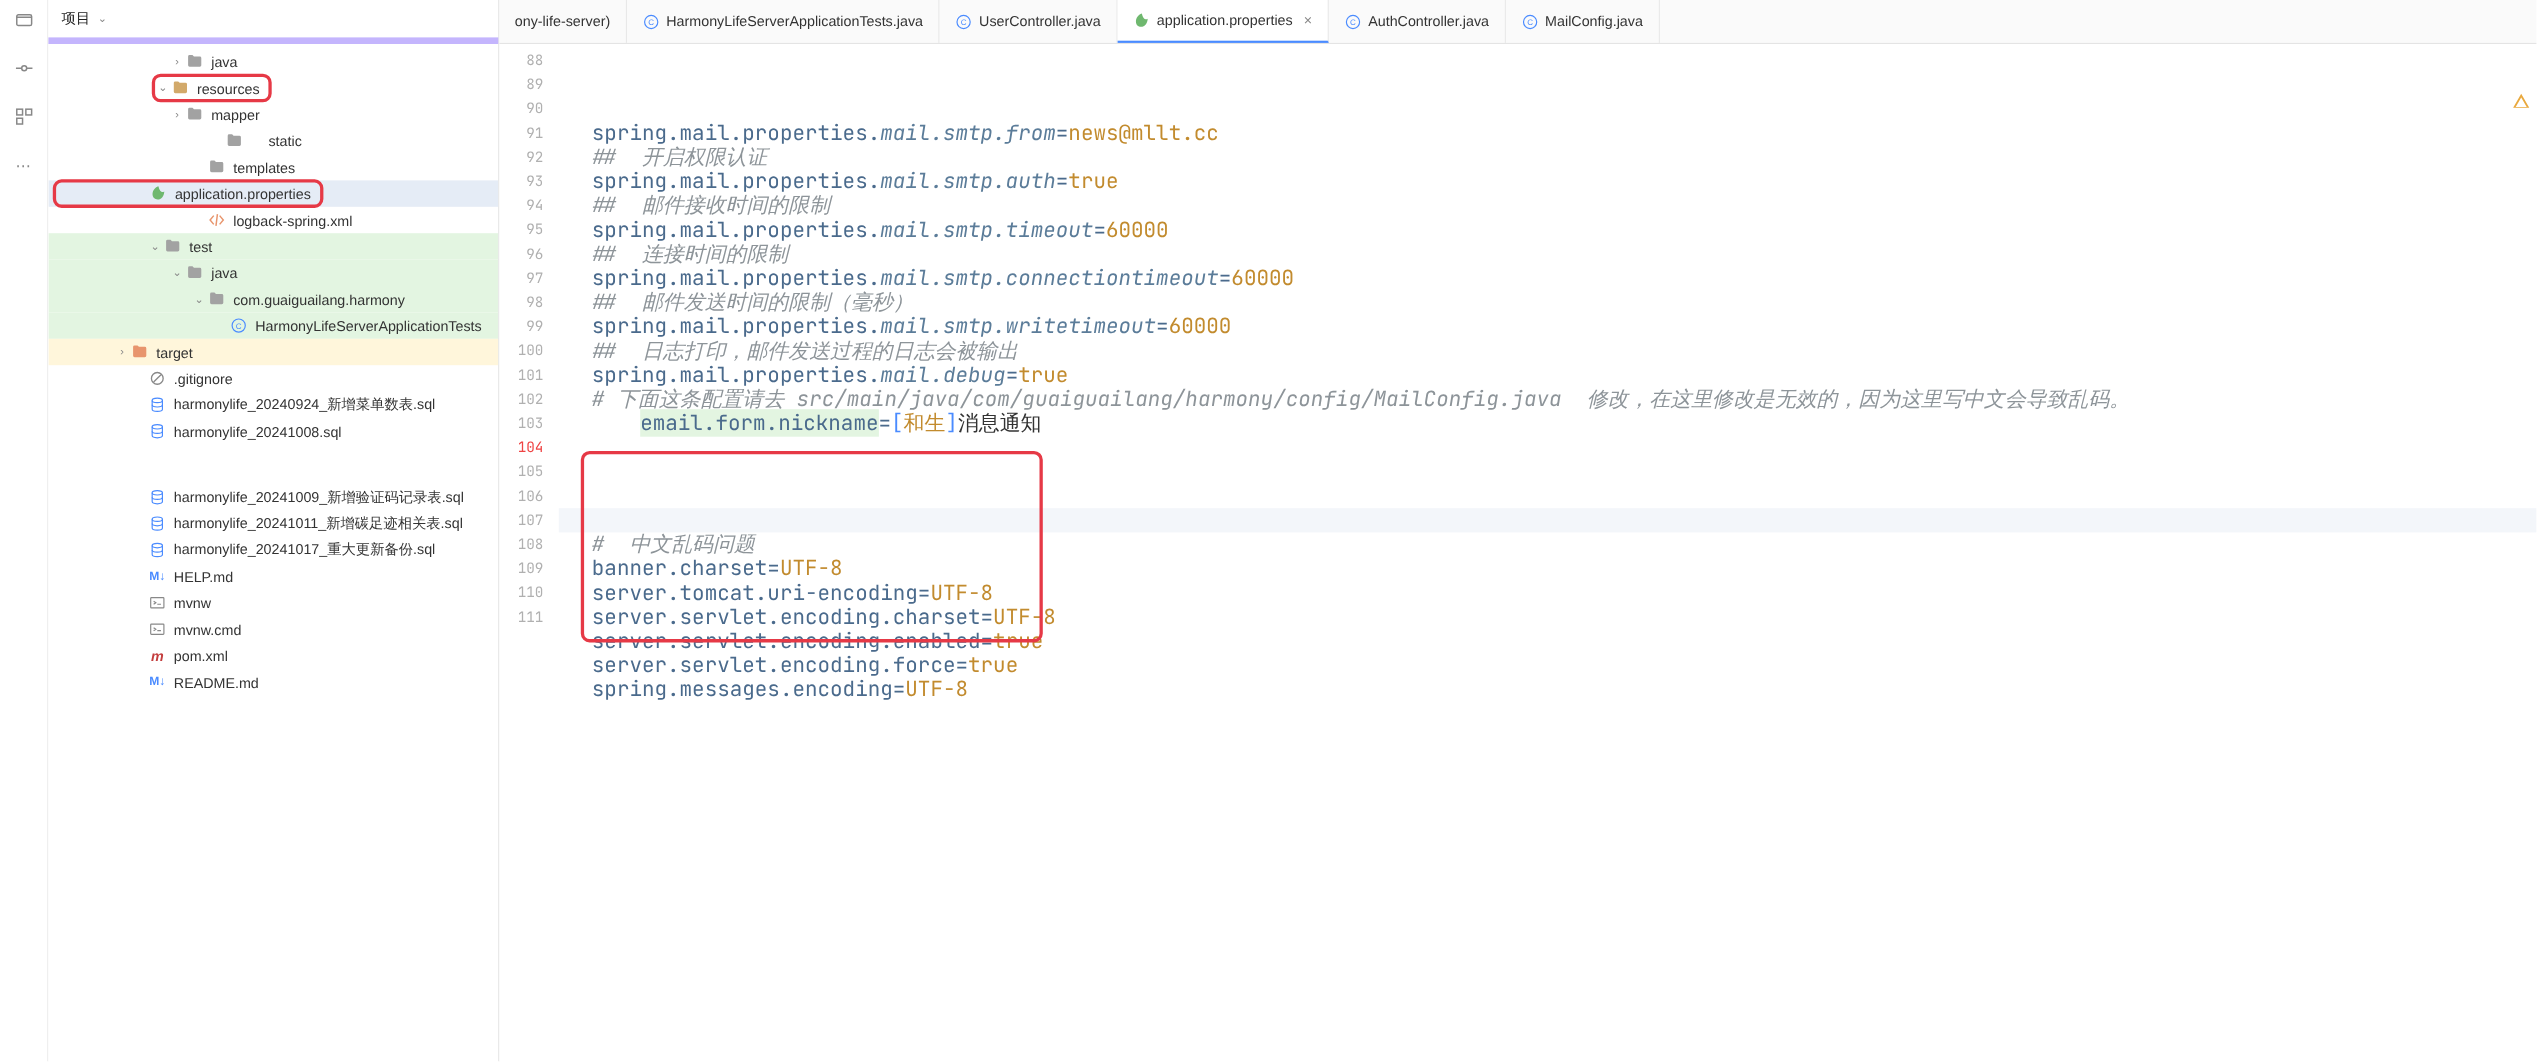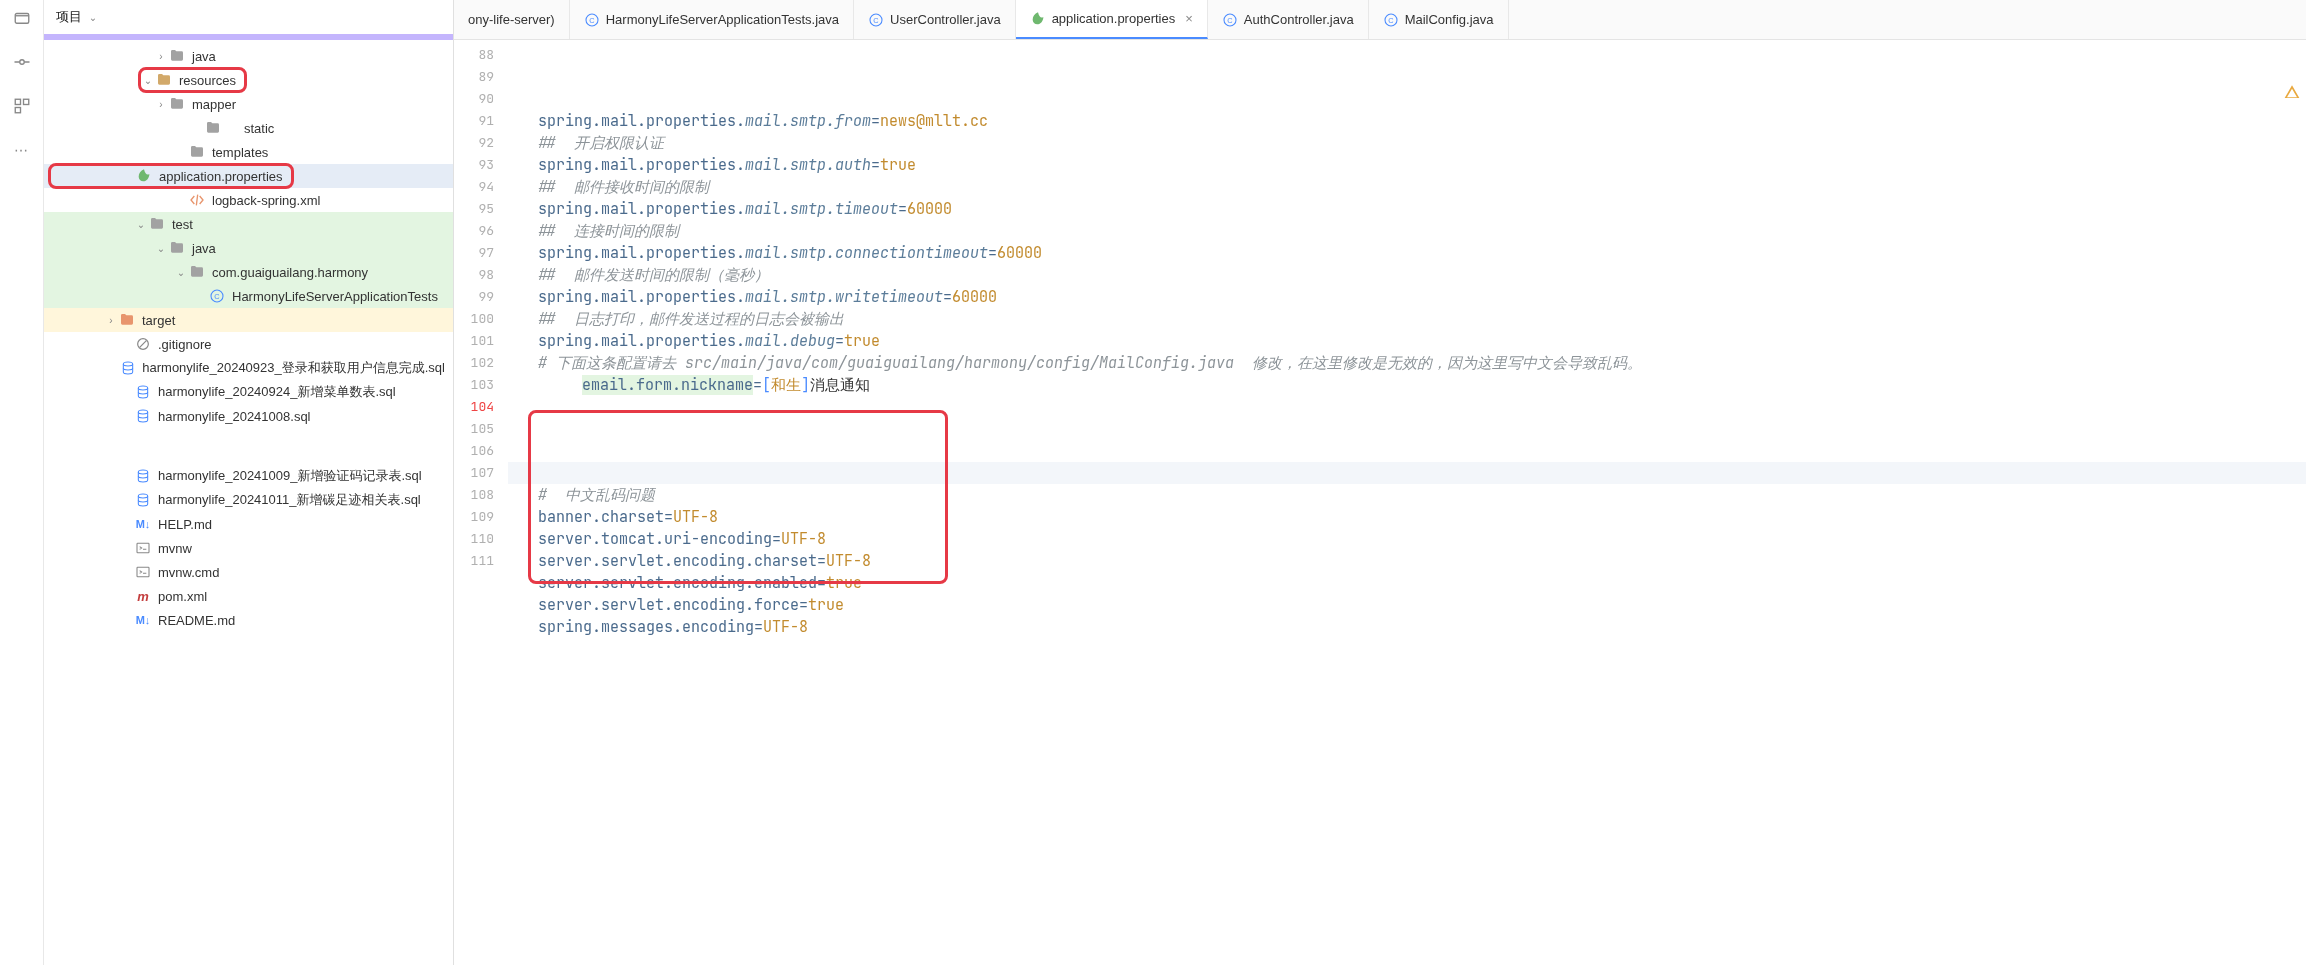--- a/index.html
+++ b/index.html
@@ -24,21 +24,21 @@
 .main { flex: 1; display: flex; flex-direction: column; }
 .tabs { height: 40px; display: flex; align-items: stretch; border-bottom: 1px solid #e4e4e4; background: #fafafa; overflow: hidden; }
 .tab { display: flex; align-items: center; padding: 0 14px; gap: 6px; border-right: 1px solid #e8e8e8; color: #333; cursor: pointer; font-size: 13px; }
 .tab.active { background: #fff; border-bottom: 2px solid #4a8bff; }
 .tab .ticon { width: 16px; height: 16px; display: inline-flex; }
 .tab .close { color: #888; margin-left: 4px; }
 .editor-wrap { flex: 1; display: flex; position: relative; }
 .gutter { width: 54px; background: #fff; text-align: right; color: #b0b0b0; font-family: "JetBrains Mono", Consolas, monospace; font-size: 13px; padding-top: 4px; user-select: none; line-height: 22px; }
 .gutter .ln { padding-right: 14px; }
 .gutter .ln.cur { color: #ef4444; }
-.code { flex: 1; font-family: "JetBrains Mono", Consolas, monospace; font-size: 15px; line-height: 22px; padding-top: 4px; white-space: pre; position: relative; }
+.code { flex: 1; font-family: "JetBrains Mono", Consolas, monospace; font-size: 19px; line-height: 22px; padding-top: 4px; white-space: pre; position: relative; }
 .cline { padding-left: 30px; }
 .cline.cur { background: #f3f6fa; }
 .key { color: #4a6a8c; }
 .dotkey { color: #5b7c99; font-style: italic; }
 .val { color: #c28b2e; }
 .cmt { color: #8d9499; font-style: italic; }
 .nick-bg { background: #e3f5e1; margin-left: 44px; }
 .bracket { color: #4a8bff; }
 .red-code-box { position: absolute; border: 3px solid #e63946; border-radius: 8px; pointer-events: none; }
 .warn-corner { position: absolute; top: 44px; right: 6px; color: #e9a93f; }
@@ -202,31 +202,20 @@
         </div>
         <div class="tree-item" style="padding-left: 76px;">
           <span class="arrow"></span>
           <span class="icon">
             <svg viewBox="0 0 24 24" fill="none" stroke="#4a8bff" stroke-width="1.6">
               <ellipse cx="12" cy="6" rx="7" ry="3"></ellipse>
               <path d="M5 6v12c0 1.6 3 3 7 3s7-1.4 7-3V6"></path>
               <path d="M5 12c0 1.6 3 3 7 3s7-1.4 7-3"></path>
             </svg>
           </span>
-          <span class="ftxt">harmonylife_20240923_登录和获取用户信息完成.sql</span>
-        </div>
-        <div class="tree-item" style="padding-left: 76px;">
-          <span class="arrow"></span>
-          <span class="icon">
-            <svg viewBox="0 0 24 24" fill="none" stroke="#4a8bff" stroke-width="1.6">
-              <ellipse cx="12" cy="6" rx="7" ry="3"></ellipse>
-              <path d="M5 6v12c0 1.6 3 3 7 3s7-1.4 7-3V6"></path>
-              <path d="M5 12c0 1.6 3 3 7 3s7-1.4 7-3"></path>
-            </svg>
-          </span>
           <span class="ftxt">harmonylife_20240924_新增菜单数表.sql</span>
         </div>
         <div class="tree-item" style="padding-left: 76px;">
           <span class="arrow"></span>
           <span class="icon">
             <svg viewBox="0 0 24 24" fill="none" stroke="#4a8bff" stroke-width="1.6">
               <ellipse cx="12" cy="6" rx="7" ry="3"></ellipse>
               <path d="M5 6v12c0 1.6 3 3 7 3s7-1.4 7-3V6"></path>
               <path d="M5 12c0 1.6 3 3 7 3s7-1.4 7-3"></path>
             </svg>
@@ -247,20 +236,31 @@
         <div class="tree-item" style="padding-left: 76px;">
           <span class="arrow"></span>
           <span class="icon">
             <svg viewBox="0 0 24 24" fill="none" stroke="#4a8bff" stroke-width="1.6">
               <ellipse cx="12" cy="6" rx="7" ry="3"></ellipse>
               <path d="M5 6v12c0 1.6 3 3 7 3s7-1.4 7-3V6"></path>
               <path d="M5 12c0 1.6 3 3 7 3s7-1.4 7-3"></path>
             </svg>
           </span>
           <span class="ftxt">harmonylife_20241011_新增碳足迹相关表.sql</span>
+        </div>
+        <div class="tree-item" style="padding-left: 76px;">
+          <span class="arrow"></span>
+          <span class="icon">
+            <svg viewBox="0 0 24 24" fill="none" stroke="#4a8bff" stroke-width="1.6">
+              <ellipse cx="12" cy="6" rx="7" ry="3"></ellipse>
+              <path d="M5 6v12c0 1.6 3 3 7 3s7-1.4 7-3V6"></path>
+              <path d="M5 12c0 1.6 3 3 7 3s7-1.4 7-3"></path>
+            </svg>
+          </span>
+          <span class="ftxt">harmonylife_20241017_重大更新备份.sql</span>
         </div>
         <div class="tree-item" style="padding-left: 76px;">
           <span class="arrow"></span>
           <span class="icon">
             <span style="color:#4a8bff;font-weight:600;font-size:11px;">M↓</span>
           </span>
           <span class="ftxt">HELP.md</span>
         </div>
         <div class="tree-item" style="padding-left: 76px;">
           <span class="arrow"></span>

